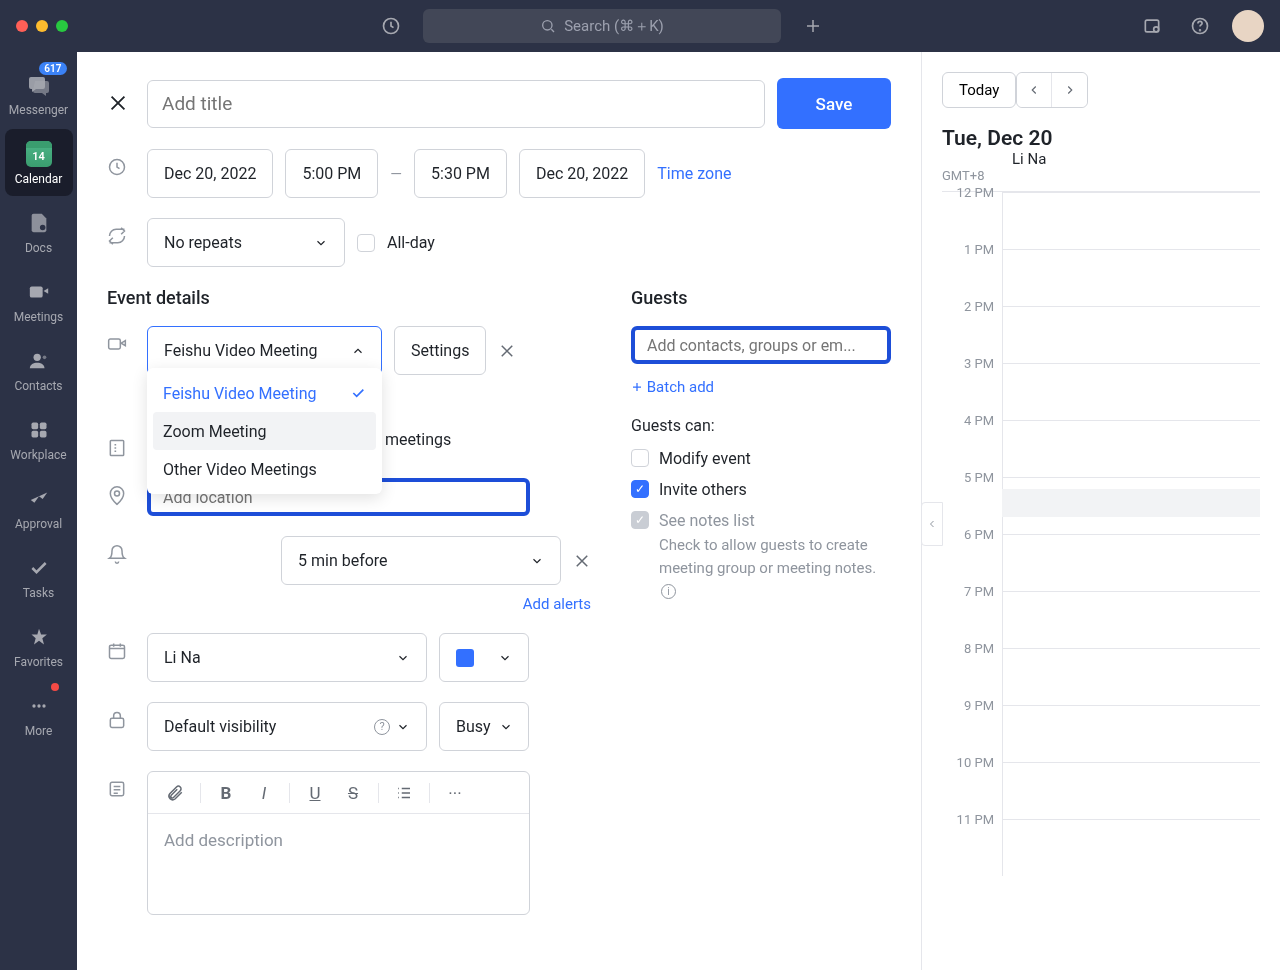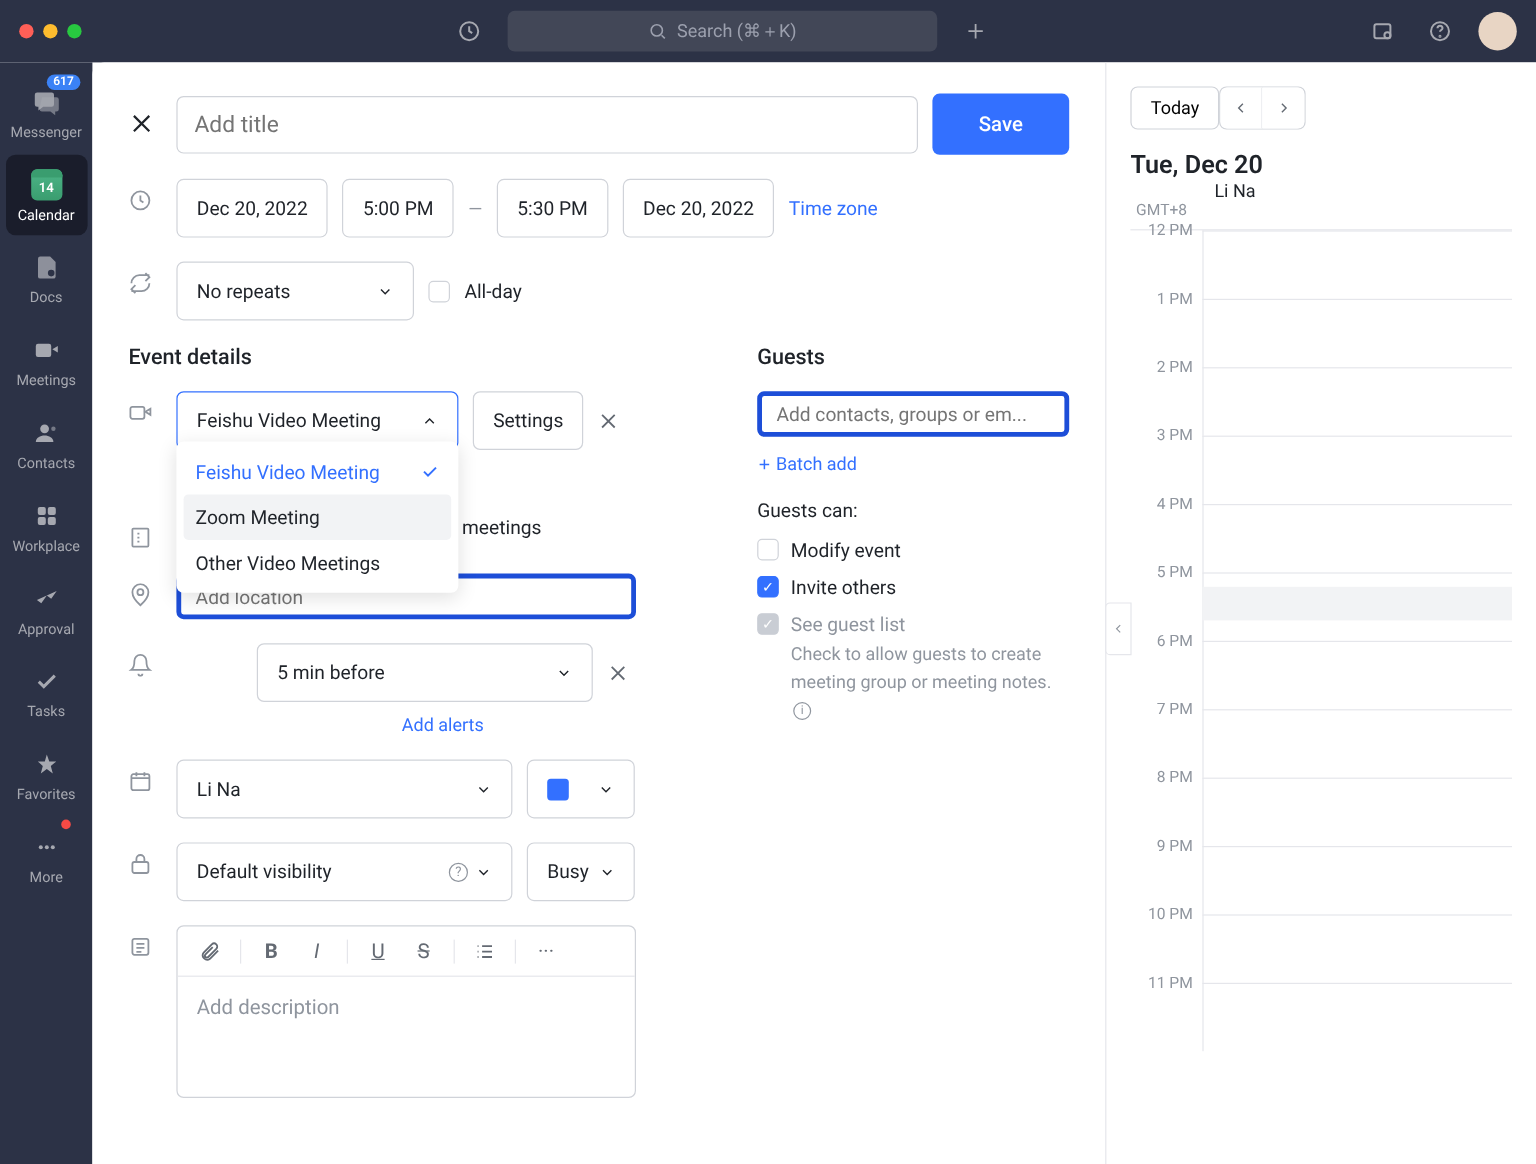--- a/index.html
+++ b/index.html
@@ -59,21 +59,21 @@
 .ed-body{padding:16px;color:#8f959e;font-size:17px;min-height:100px}
 .cal-header{display:flex;align-items:center;margin-bottom:18px}
 .today-btn{height:36px;padding:0 16px;border:1px solid #d0d3d9;border-radius:6px;background:#fff;font-size:15px;cursor:pointer}
 .nav-arrows{display:flex;border:1px solid #d0d3d9;border-radius:6px;height:36px}
 .nav-arrows button{width:35px;background:#fff;border:none;cursor:pointer;color:#646a73;display:flex;align-items:center;justify-content:center}
 .nav-arrows button:first-child{border-right:1px solid #e5e6eb;border-radius:6px 0 0 6px}
 .nav-arrows button:last-child{border-radius:0 6px 6px 0}
 .cal-date{font-size:21px;font-weight:600;}
 .cal-grid{position:relative}
 .cal-colhead{display:flex;border-bottom:1px solid #e5e6eb;padding-bottom:8px}
-.cal-tz{width:60px;font-size:13px;color:#8f959e;text-align:center;padding-right:8px;padding-top:18px}
+.cal-tz{width:60px;font-size:13px;color:#8f959e;text-align:left;padding-right:8px;padding-top:18px}
 .cal-name{flex:1;font-size:15px;padding-left:10px}
 .cal-hours{position:relative}
 .cal-hour{display:flex;height:57px}
 .cal-hour-label{width:60px;text-align:right;padding-right:8px;font-size:13px;color:#8f959e;position:relative;top:-7px}
 .cal-hour-cell{flex:1;border-top:1px solid #e5e6eb;border-left:1px solid #e5e6eb}
 .cal-slot{position:absolute;left:60px;right:0;background:#f2f3f5;height:28px}
 .collapse-handle{position:absolute;left:-1px;top:450px;width:22px;height:44px;border:1px solid #e5e6eb;border-radius:4px 0 0 4px;background:#fff;display:flex;align-items:center;justify-content:center;cursor:pointer;color:#8f959e}
 svg{display:block}
 .help-icon{width:16px;height:16px;border:1.2px solid #8f959e;border-radius:50%;display:inline-flex;align-items:center;justify-content:center;font-size:11px;color:#8f959e}
 </style>
@@ -341,21 +341,21 @@
                 <input class="txt-input" style="width: 383px;" placeholder="Add location">
               </div>
           </div>
 
           <div class="row">
             <div class="row-icon">
                 <svg viewBox="0 0 24 24" fill="none" stroke="currentColor" stroke-width="1.8">
                   <path d="M6 8a6 6 0 1112 0c0 7 3 9 3 9H3s3-2 3-9M10 21a2 2 0 004 0"></path>
                 </svg>
               </div>
-            <div class="row-content" style="flex-direction:column;align-items:center;gap:10px">
+            <div class="row-content" style="flex-direction:column;align-items:flex-end;gap:10px">
               <div style="display:flex;align-items:center;gap:12px">
                 <div class="pill" style="width:280px;justify-content:space-between">
                   <span>5 min before</span>
                   <svg class="chev" viewBox="0 0 24 24" fill="none" stroke="currentColor" stroke-width="2">
                       <path d="M6 9l6 6 6-6"></path>
                     </svg>
                 </div>
                 <svg class="x-icon" viewBox="0 0 24 24" fill="none" stroke="currentColor" stroke-width="2">
                     <path d="M5 5l14 14M19 5L5 19"></path>
                   </svg>
@@ -473,21 +473,21 @@
             <div class="chk"></div>
             <span>Modify event</span>
           </div>
           <div class="guest-row">
             <div class="chk on">✓</div>
             <span>Invite others</span>
           </div>
           <div class="guest-row">
             <div class="chk dim">✓</div>
             <div>
-              <span style="color:#8f959e">See guest list</span>
+              <span style="color:#8f959e">See notes list</span>
               <div class="guest-hint"><span>Check to allow guests to create meeting group or meeting notes.</span> <span class="info-icon">i</span></div>
             </div>
           </div>
         </div>
       </div>
     </div>
 
     <div class="cal-panel">
       <div class="collapse-handle">
           <svg width="12" height="12" viewBox="0 0 24 24" fill="none" stroke="currentColor" stroke-width="2">

